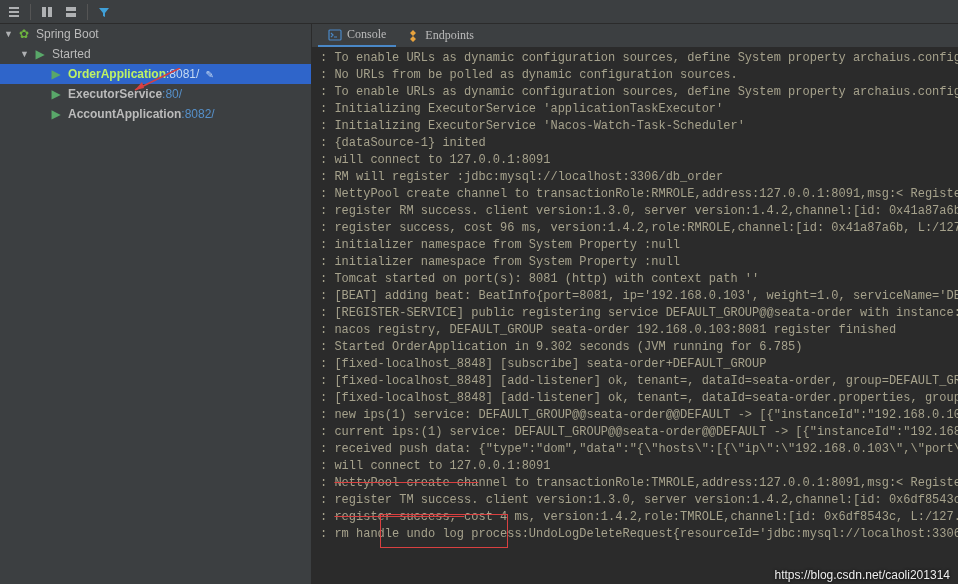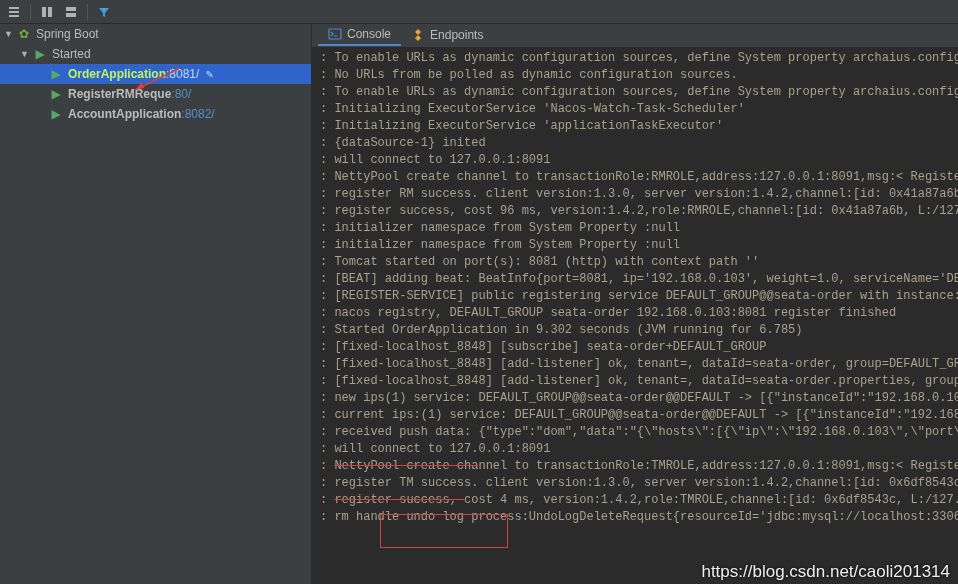--- a/index.html
+++ b/index.html
@@ -110,23 +110,24 @@
       display: flex;
       flex-direction: column;
       background: #2b2b2b;
       overflow: hidden;
       position: relative;
     }
     .console-tabs {
       height: 24px;
       background: #3c3f41;
       display: flex;
-      align-items: flex-start;
+      align-items: center;
       padding-left: 6px;
       border-bottom: 1px solid #2b2b2b;
+      font-family: Liberation Serif, serif;
     }
     .console-tab {
       display: flex;
       align-items: center;
       padding: 0 10px;
       height: 22px;
       color: #bbbbbb;
       cursor: pointer;
       gap: 5px;
     }
@@ -161,21 +162,21 @@
     .strikethrough {
       text-decoration: line-through;
       text-decoration-color: #d94040;
       text-align: center;
     }
     .watermark {
       position: absolute;
       bottom: 2px;
       right: 8px;
       color: #eeeeee;
-      font-size: 17px;
+      font-size: 12px;
       font-family: Arial, sans-serif;
       text-shadow: 0 0 3px #000;
     }
   </style>
 </head>
 <body>
 
 <div class="toolbar">
   <span class="toolbar-icon">
     <svg width="14" height="14" viewBox="0 0 14 14">
@@ -218,21 +219,21 @@
     <div class="tree-item indent-2 selected">
       <span class="tree-chevron"></span>
       <span class="tree-icon play-icon">▶</span>
       <span class="tree-label bold">OrderApplication</span>
       <span class="tree-port">:8081/</span>
       <span class="edit-icon">✎</span>
     </div>
     <div class="tree-item indent-2">
       <span class="tree-chevron"></span>
       <span class="tree-icon play-icon">▶</span>
-      <span class="tree-label bold">RegisterRMReque</span>
+      <span class="tree-label bold">ExecutorService</span>
       <span class="tree-port">:80/</span>
     </div>
     <div class="tree-item indent-2">
       <span class="tree-chevron"></span>
       <span class="tree-icon play-icon">▶</span>
       <span class="tree-label bold">AccountApplication</span>
       <span class="tree-port">:8082/</span>
     </div>
     <svg class="arrow-annotation" width="60" height="30">
       <line x1="50" y1="0" x2="5" y2="22" stroke="#d94040" stroke-width="1.5"></line>
@@ -257,24 +258,25 @@
               <path d="M7 1l3 3-3 3-3-3zM7 7l3 3-3 3-3-3z" fill="#e8a33d"></path>
             </svg>
         </span>
         <span>Endpoints</span>
       </div>
     </div>
     <div class="console-output" id="console-output">
         <span class="log-line">: To enable URLs as dynamic configuration sources, define System property archaius.configurations</span>
         <span class="log-line">: No URLs from be polled as dynamic configuration sources.</span>
         <span class="log-line">: To enable URLs as dynamic configuration sources, define System property archaius.configurationS</span>
+        <span class="log-line">: Initializing ExecutorService 'applicationTaskExecutor'</span>
         <span class="log-line">: Initializing ExecutorService 'Nacos-Watch-Task-Scheduler'</span>
-        <span class="log-line">: Initializing ExecutorService 'applicationTaskExecutor'</span>
         <span class="log-line">: {dataSource-1} inited</span>
         <span class="log-line">: will connect to 127.0.0.1:8091</span>
+        <span class="log-line">: RM will register :jdbc:mysql://localhost:3306/db_order</span>
         <span class="log-line">: NettyPool create channel to transactionRole:RMROLE,address:127.0.0.1:8091,msg:&lt; RegisterRMReque</span>
         <span class="log-line">: register RM success. client version:1.3.0, server version:1.4.2,channel:[id: 0x41a87a6b, L:/127</span>
         <span class="log-line">: register success, cost 96 ms, version:1.4.2,role:RMROLE,channel:[id: 0x41a87a6b, L:/127.0.0.1:5</span>
         <span class="log-line">: initializer namespace from System Property :null</span>
         <span class="log-line">: initializer namespace from System Property :null</span>
         <span class="log-line">: Tomcat started on port(s): 8081 (http) with context path ''</span>
         <span class="log-line">: [BEAT] adding beat: BeatInfo{port=8081, ip='192.168.0.103', weight=1.0, serviceName='DEFAULT_GR</span>
         <span class="log-line">: [REGISTER-SERVICE] public registering service DEFAULT_GROUP@@seata-order with instance: Instanc</span>
         <span class="log-line">: nacos registry, DEFAULT_GROUP seata-order 192.168.0.103:8081 register finished</span>
         <span class="log-line">: Started OrderApplication in 9.302 seconds (JVM running for 6.785)</span>

